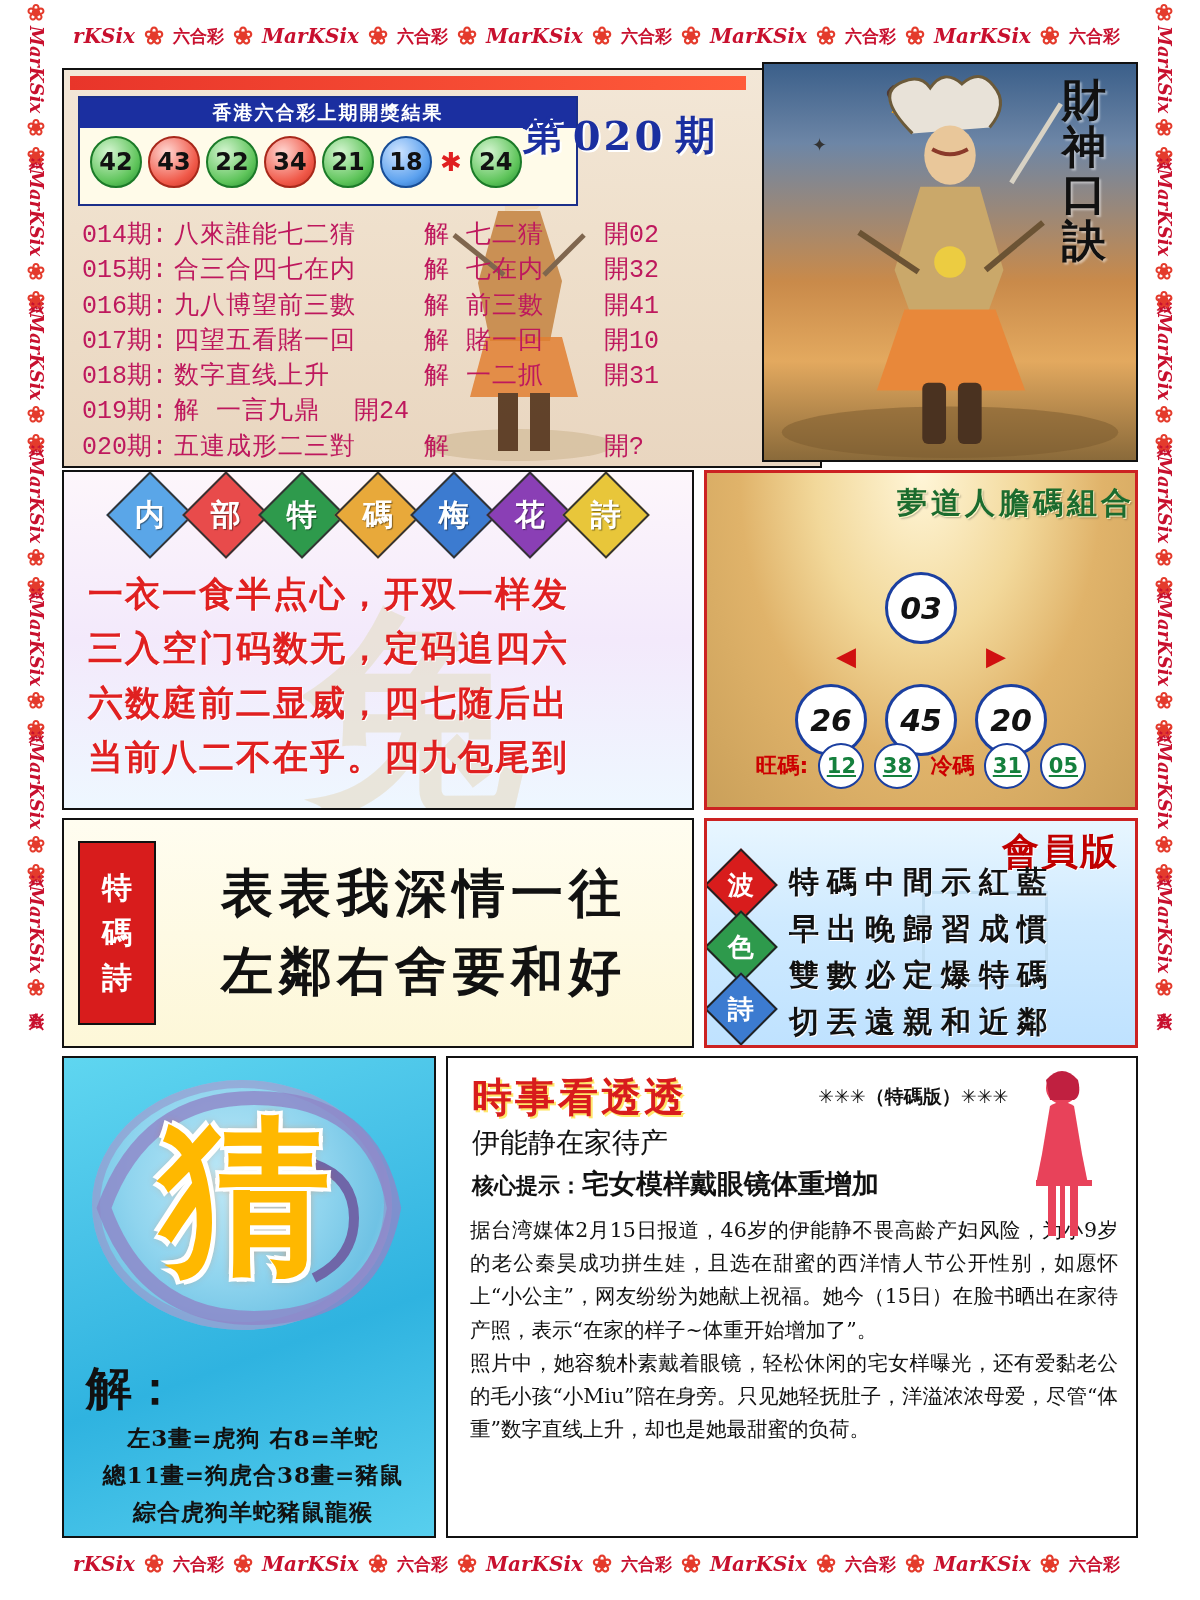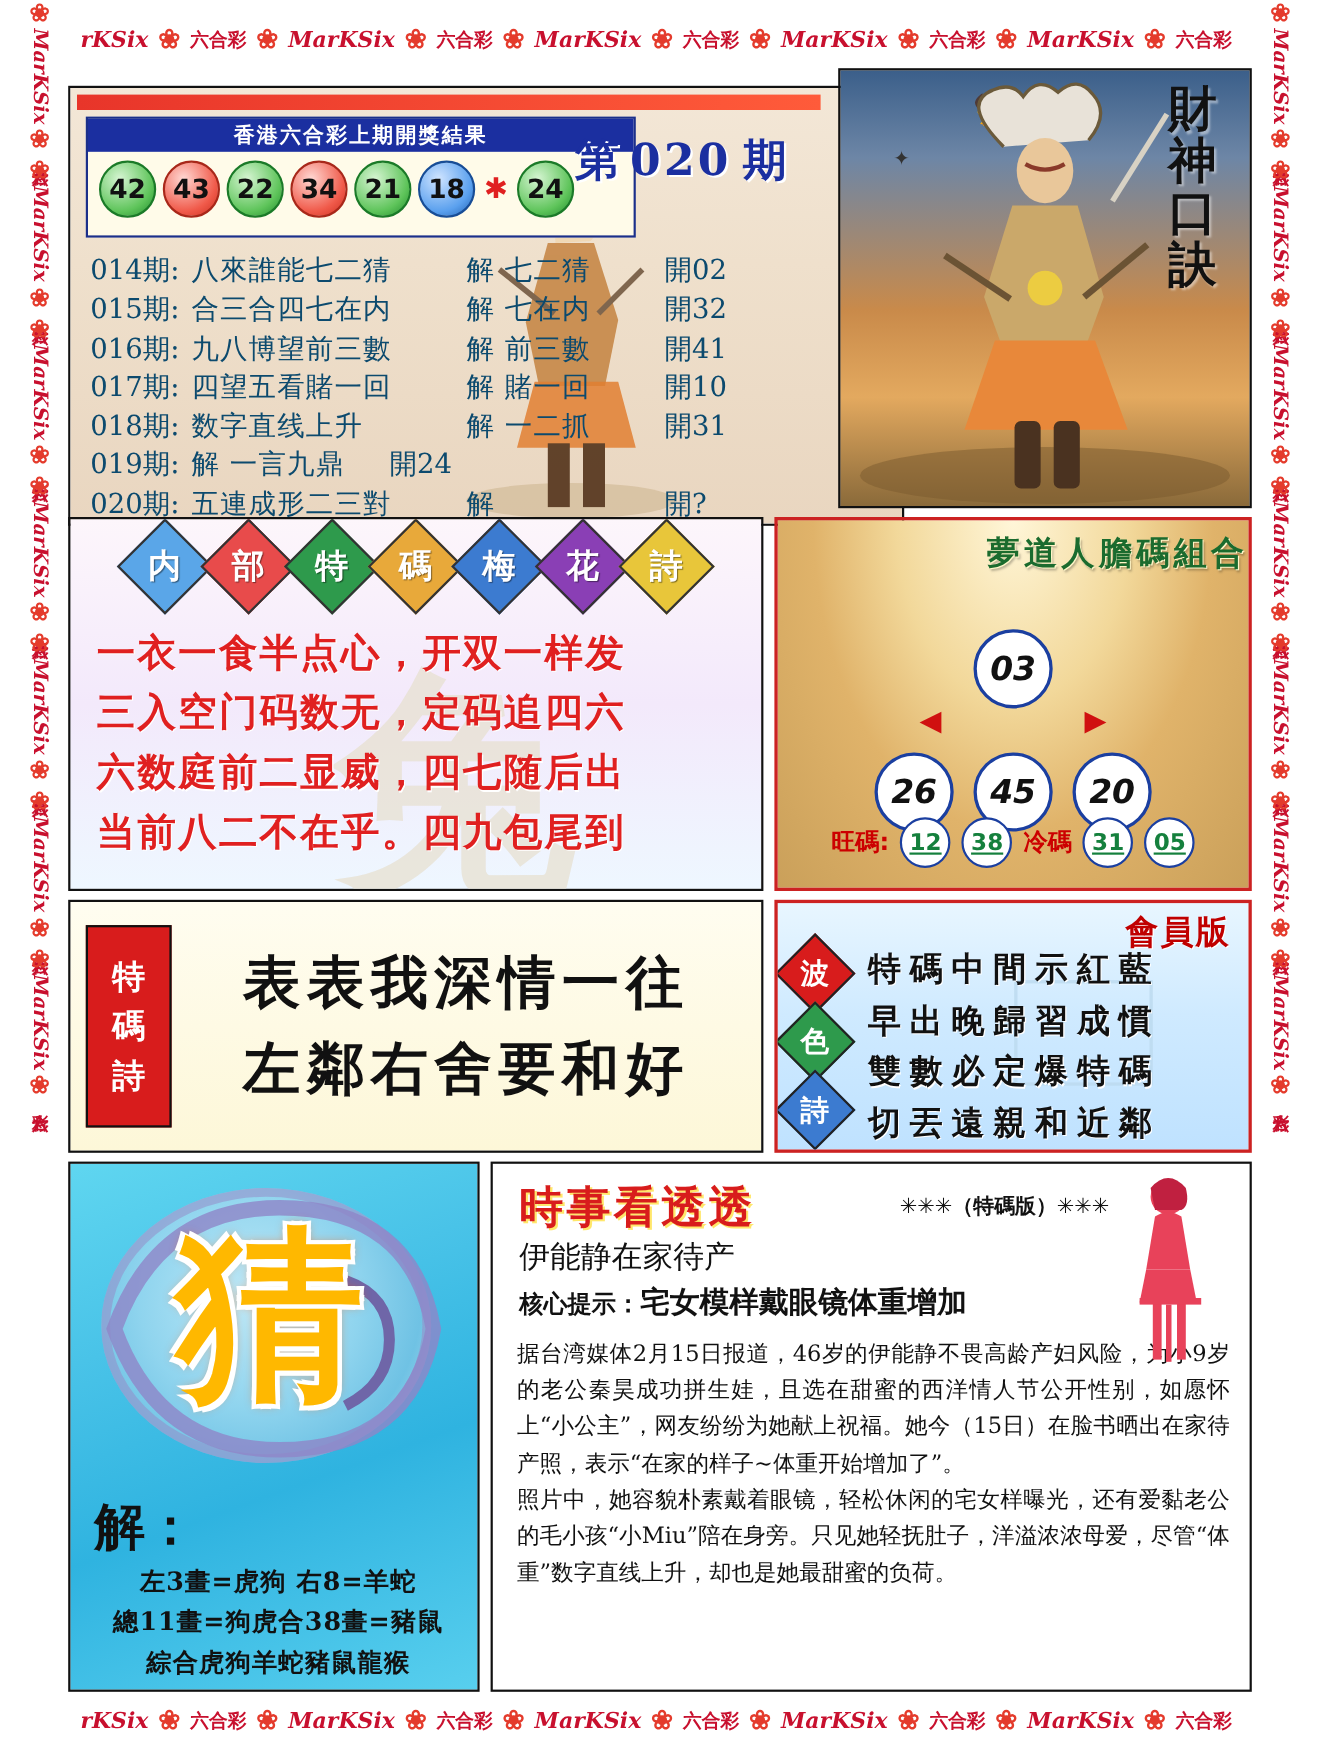--- a/index.html
+++ b/index.html
@@ -55,21 +55,21 @@
   .vflower{width:24px;height:24px;}
   .vflower::before{content:"❀";font-size:22px;color:#e43b2c;line-height:24px;display:block;text-align:center;}
 
   
   .content{
     position:absolute;left:62px;top:62px;width:1076px;height:1476px;
   }
 
   
   .top-left{
-    position:absolute;left:0;top:16px;width:760px;height:400px;
+    position:absolute;left:0;top:6px;width:760px;height:400px;
     background:#ffffff;border:2px solid #111;
     box-sizing:border-box;
     overflow:hidden;
   }
   .top-left-bg{
     position:absolute;inset:0;
     background:linear-gradient(180deg,#f3e7d7 0%,#efe0cc 40%,#e9d6c0 100%);
   }
   .warrior{
     position:absolute;left:330px;top:55px;width:250px;height:340px;
@@ -109,22 +109,22 @@
     font-size:40px;font-weight:bold;color:#1b2fa0;
     font-family:"DejaVu Serif","Liberation Serif",serif;
     text-shadow:2px 2px 0 #fff;
   }
   .period .num{color:#1b2fa0;letter-spacing:3px;}
   .lines{
     position:absolute;left:18px;top:150px;width:660px;
     font-family:"DejaVu Serif","Liberation Serif",serif;
   }
   .line{
-    display:flex;align-items:flex-start;font-size:25px;color:#0c4a6e;
-    margin-bottom:4px;line-height:1.25;white-space:nowrap;
+    display:flex;align-items:flex-start;font-size:25px;color:#be185d;
+    margin-bottom:4px;line-height:1.25;white-space:nowrap;font-family:Liberation Mono, monospace;
   }
   .line .lbl{width:92px;flex:none;}
   .line .txt{width:250px;flex:none;letter-spacing:1px;}
   .line .sol{width:180px;flex:none;letter-spacing:1px;}
   .line .open{width:110px;flex:none;text-align:left;}
 
   .top-right{
     position:absolute;left:700px;top:0;width:376px;height:400px;
     border:2px solid #111;box-sizing:border-box;overflow:hidden;
     background:linear-gradient(180deg,#3b5f8a 0%,#6d86a6 20%,#c98a4a 55%,#e3a95f 75%,#8a6a3a 100%);
@@ -247,21 +247,21 @@
   }
 
   
   .mem-box{
     position:absolute;left:642px;top:756px;width:434px;height:230px;
     border:3px solid #c22;box-sizing:border-box;
     background:linear-gradient(180deg,#e8f6ff 0%,#cfeaff 45%,#bfe2ff 100%);
     overflow:hidden;
   }
   .mem-title{
-    position:absolute;right:16px;top:6px;font-size:30px;font-weight:bold;color:#c00000;
+    position:absolute;right:16px;top:6px;font-size:37px;font-weight:bold;color:#c00000;
     font-family:"DejaVu Serif","Liberation Serif",serif;letter-spacing:2px;
     text-shadow:1px 1px 0 #fff;
   }
   .mem-left{
     position:absolute;left:8px;top:38px;display:flex;flex-direction:column;gap:10px;
   }
   .mdia{
     width:48px;height:48px;transform:rotate(45deg);border:2px solid #222;
     display:flex;align-items:center;justify-content:center;
   }

